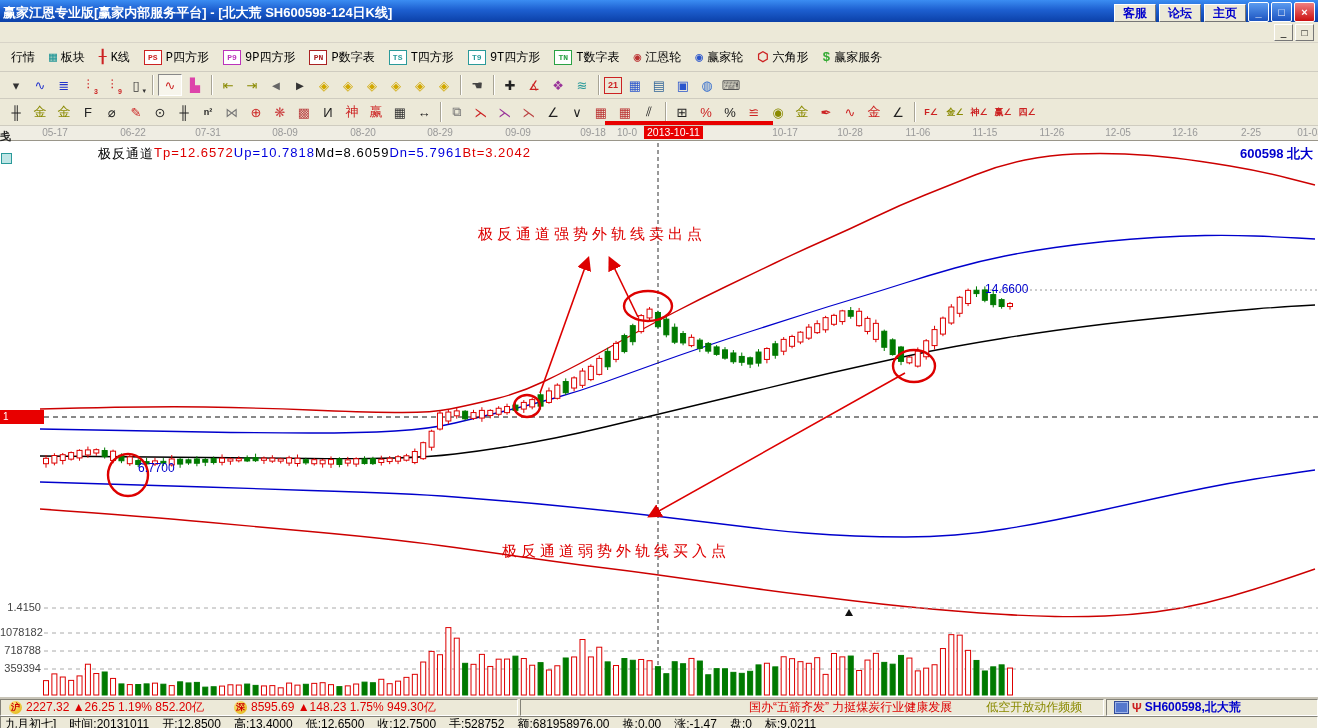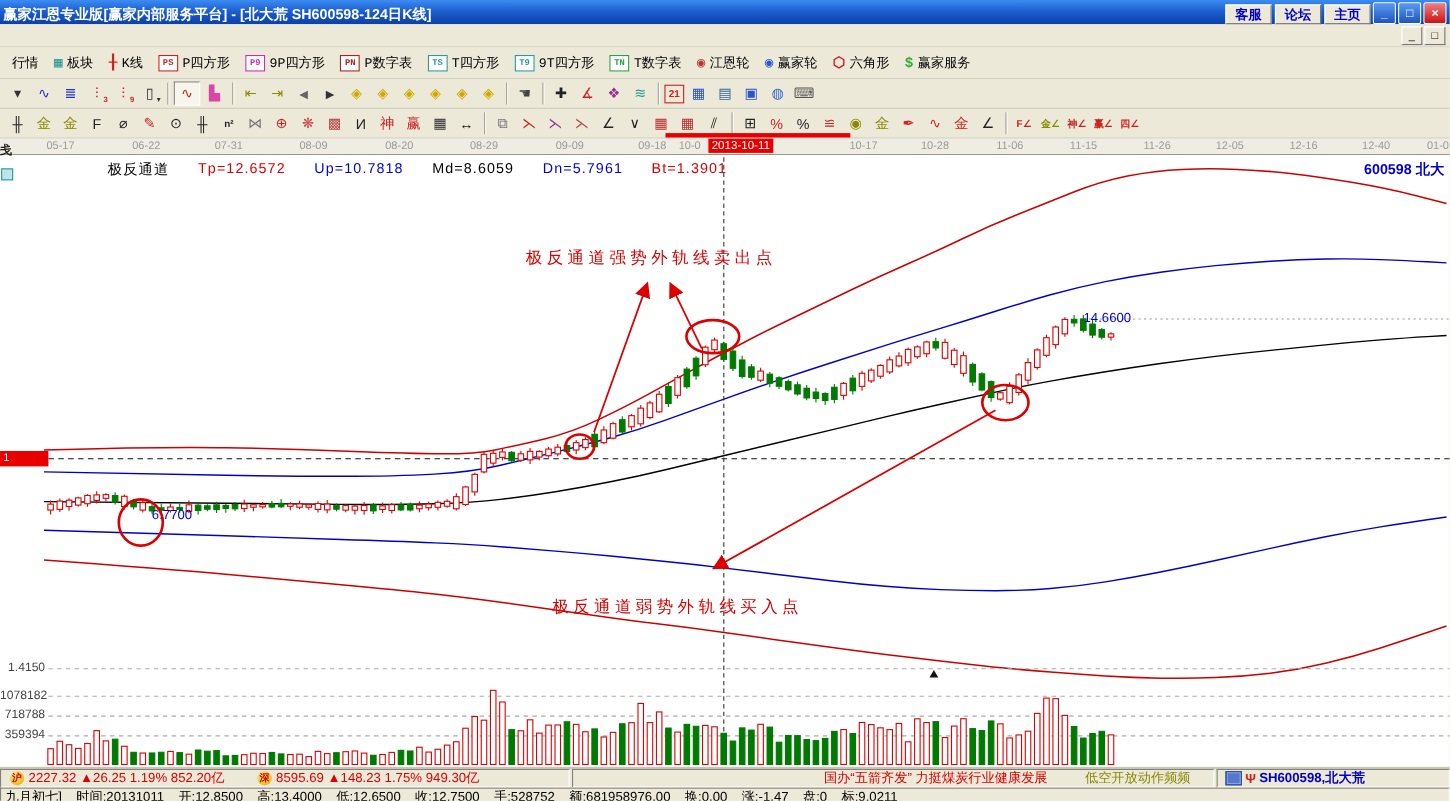--- a/index.html
+++ b/index.html
@@ -38,21 +38,21 @@
   .redstrip{position:absolute;left:605px;bottom:0;width:168px;height:4px;background:#e80000;}
   
   .daterow{height:14px;background:#efede3;border-bottom:1px solid #9a968a;position:relative;font-size:10px;color:#999;}
   .dtick{position:absolute;top:1px;transform:translateX(-50%);white-space:nowrap;}
   .dhl{position:absolute;top:0;height:13px;background:#e80000;color:#fff;font-size:10.5px;
     line-height:13px;padding:0 3px;white-space:nowrap;}
   
   .chart{position:relative;width:1318px;height:556px;background:#fff;}
   .chart svg{position:absolute;left:0;top:0;}
   .abs{position:absolute;white-space:nowrap;}
-  .indhdr{left:98px;top:4px;display:flex;gap:26px;font-size:13px;letter-spacing:1px;}
+  .indhdr{left:98px;top:4px;display:flex;font-size:13px;letter-spacing:1px;}
   .stocklbl{right:5px;top:4px;color:#0000cc;font-size:13px;font-weight:bold;}
   .ann{color:#dd0000;font-size:15px;letter-spacing:4px;}
   .pricetag{left:0;top:269px;width:44px;height:14px;background:#e80000;color:#fff;font-size:10px;
     line-height:14px;padding-left:3px;box-sizing:border-box;}
   .bluelbl{color:#0000cc;font-size:12px;text-align:center;}
   .vlabel{left:0;width:41px;text-align:right;font-size:11px;color:#444;}
   .edgeglyph{left:0;top:-12px;font-size:11px;font-weight:bold;color:#222;}
   .edgebox{left:1px;top:12px;width:9px;height:9px;border:1px solid #2a9a9a;background:#bfe6e6;}
   
   .sbar{height:17px;background:#ece9d8;display:flex;align-items:stretch;font-size:12px;}
@@ -236,21 +236,21 @@
     <span class="dtick" style="left: 518px;">09-09</span>
     <span class="dtick" style="left: 593px;">09-18</span>
     <span class="dtick" style="left: 627px;">10-0</span>
     <span class="dtick" style="left: 785px;">10-17</span>
     <span class="dtick" style="left: 850px;">10-28</span>
     <span class="dtick" style="left: 918px;">11-06</span>
     <span class="dtick" style="left: 985px;">11-15</span>
     <span class="dtick" style="left: 1052px;">11-26</span>
     <span class="dtick" style="left: 1118px;">12-05</span>
     <span class="dtick" style="left: 1185px;">12-16</span>
-    <span class="dtick" style="left: 1251px;">12-40</span>
+    <span class="dtick" style="left: 1251px;">2-25</span>
     <span class="dtick" style="left: 1310px;">01-03</span>
     <span class="dhl" style="left: 644px;">2013-10-11</span>
   </div>
 
 <div class="chart" id="chart">
   <svg id="chart-svg" width="1318" height="556">
       <defs>
         <marker id="arr" markerWidth="9" markerHeight="9" refX="7" refY="4.5" orient="auto">
           <path d="M0,0 L9,4.5 L0,9 z" fill="#dd0000"></path>
         </marker>
@@ -627,21 +627,21 @@
 
   <div class="abs edgeglyph">戋</div>
   <div class="abs edgebox"></div>
 
   <div class="abs indhdr" id="indicator-header">
       <span>极反通道</span>
       <span style="color: rgb(221, 0, 0);">Tp=12.6572</span>
       <span style="color: rgb(0, 0, 221);">Up=10.7818</span>
       <span style="color: rgb(0, 0, 0);">Md=8.6059</span>
       <span style="color: rgb(0, 0, 221);">Dn=5.7961</span>
-      <span style="color: rgb(221, 0, 0);">Bt=1.3901</span>
+      <span style="color: rgb(221, 0, 0);">Bt=3.2042</span>
     </div>
   <div class="abs stocklbl">600598 北大</div>
 
   <div class="abs ann" style="left:478px;top:84px;">极反通道强势外轨线卖出点</div>
   <div class="abs ann" style="left:502px;top:401px;">极反通道弱势外轨线买入点</div>
 
   <div class="abs bluelbl" style="left:985px;top:141px;">14.6600</div>
   <div class="abs bluelbl" style="left:138px;top:320px;">6.7700</div>
 
   <div class="abs pricetag">1</div>

